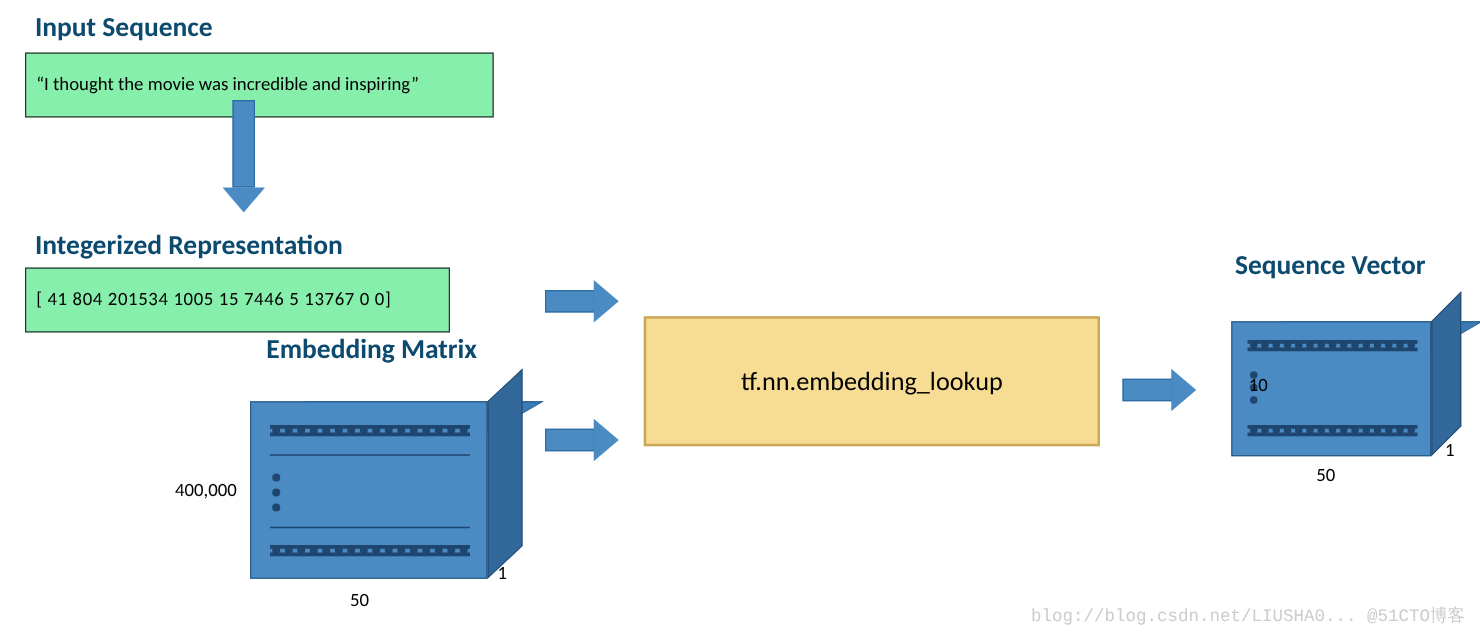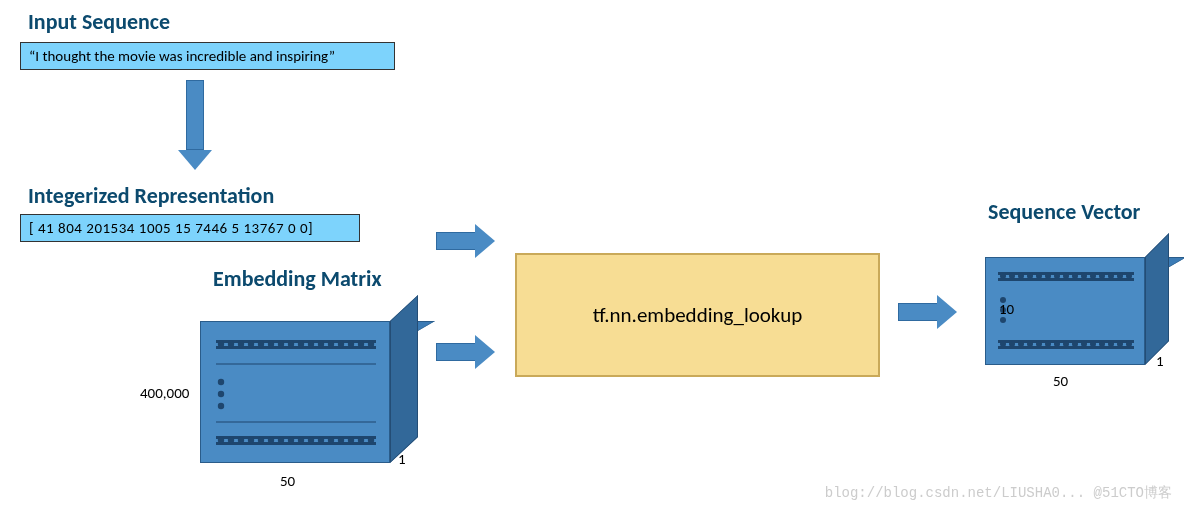--- a/index.html
+++ b/index.html
@@ -13,31 +13,31 @@
   }
   .heading {
     color: #0c4a6e;
     font-size: 22px;
     font-weight: 700;
     position: absolute;
   }
   .textbox {
     position: absolute;
     border: 1px solid #333;
-    background: #7dd3fc;
+    background: #86efac;
     font-size: 15px;
-    padding: 4px 8px;
+    padding: 16px 8px;
     white-space: nowrap;
   }
   .lookup-box {
     position: absolute;
     left: 515px;
     top: 253px;
     width: 365px;
-    height: 124px;
+    height: 104px;
     background: #f7dd94;
     border: 2px solid #c9a959;
     display: flex;
     align-items: center;
     justify-content: center;
     font-size: 21px;
   }
   .arrow-right {
     position: absolute;
     display: flex;

